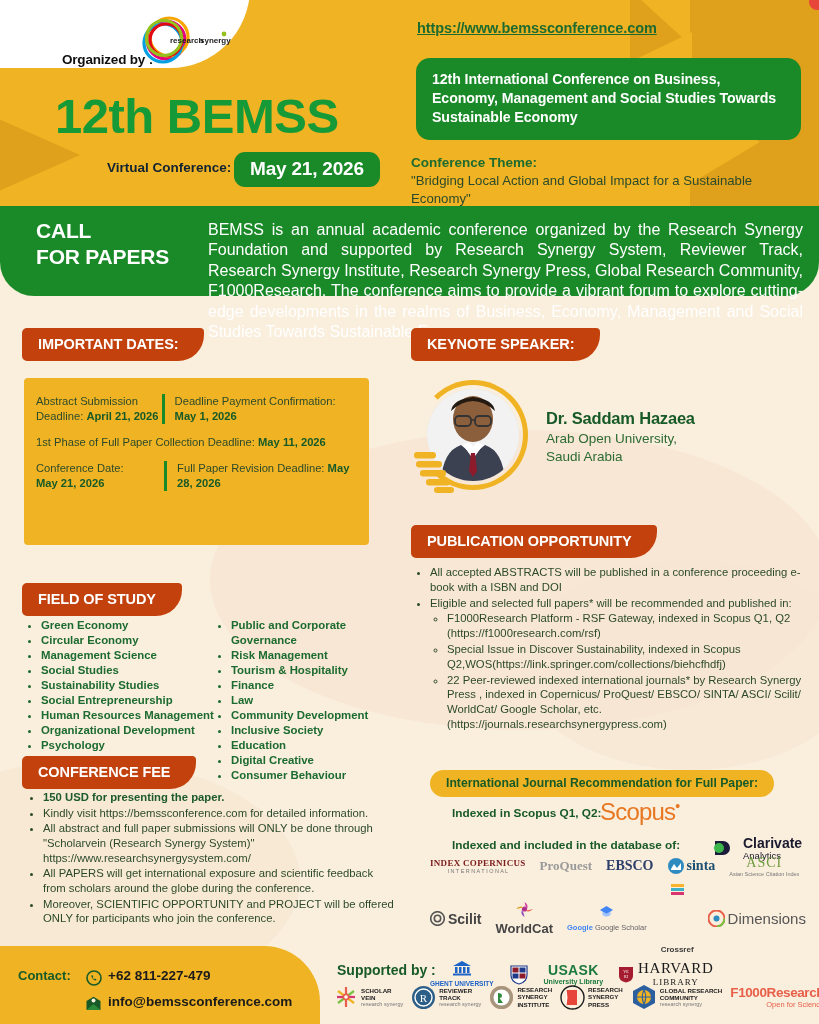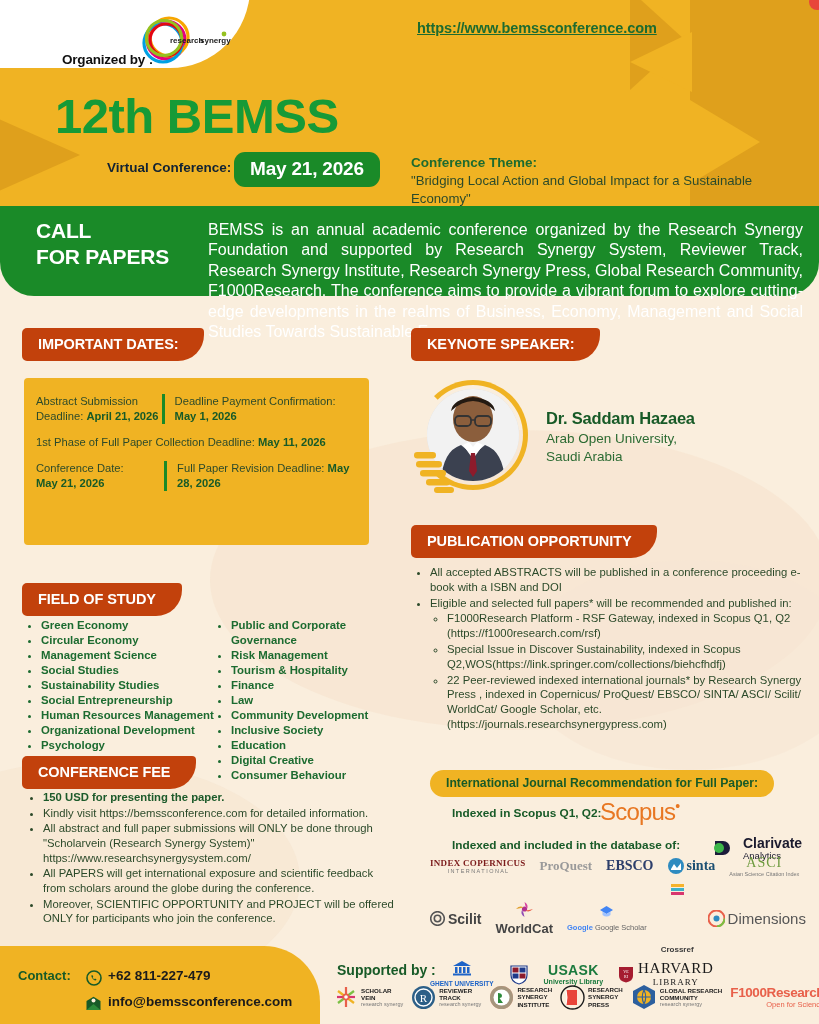--- a/index.html
+++ b/index.html
@@ -359,20 +359,21 @@
         <circle cx="26" cy="26" r="16" stroke="#E30613"></circle>
         <circle cx="24" cy="24" r="17.5" stroke="#95C11F"></circle>
       </g>
       <text x="30" y="29" font-family="Liberation Sans, sans-serif" font-size="8" font-weight="700" fill="#1B1B1B">research</text>
       <text x="60" y="29" font-family="Liberation Sans, sans-serif" font-size="8" font-weight="700" fill="#1B1B1B">synergy</text>
       <circle cx="84" cy="20" r="2.4" fill="#95C11F"></circle>
     </svg>
 
     <div class="site-url">https://www.bemssconference.com</div>
     <div class="bemss-title">12th BEMSS</div>
+    <div class="green-callout">12th International Conference on Business, Economy, Management and Social Studies Towards Sustainable Economy</div>
     <div class="virtual-label">Virtual Conference:</div>
     <div class="date-pill">May 21, 2026</div>
     <div class="theme-title">Conference Theme:</div>
     <div class="theme-text">"Bridging Local Action and Global Impact for a Sustainable Economy"</div>
   </div>
 
   <div class="cfp">
     <div class="cfp-title">
       <div>CALL</div>
       <div>FOR PAPERS</div>

